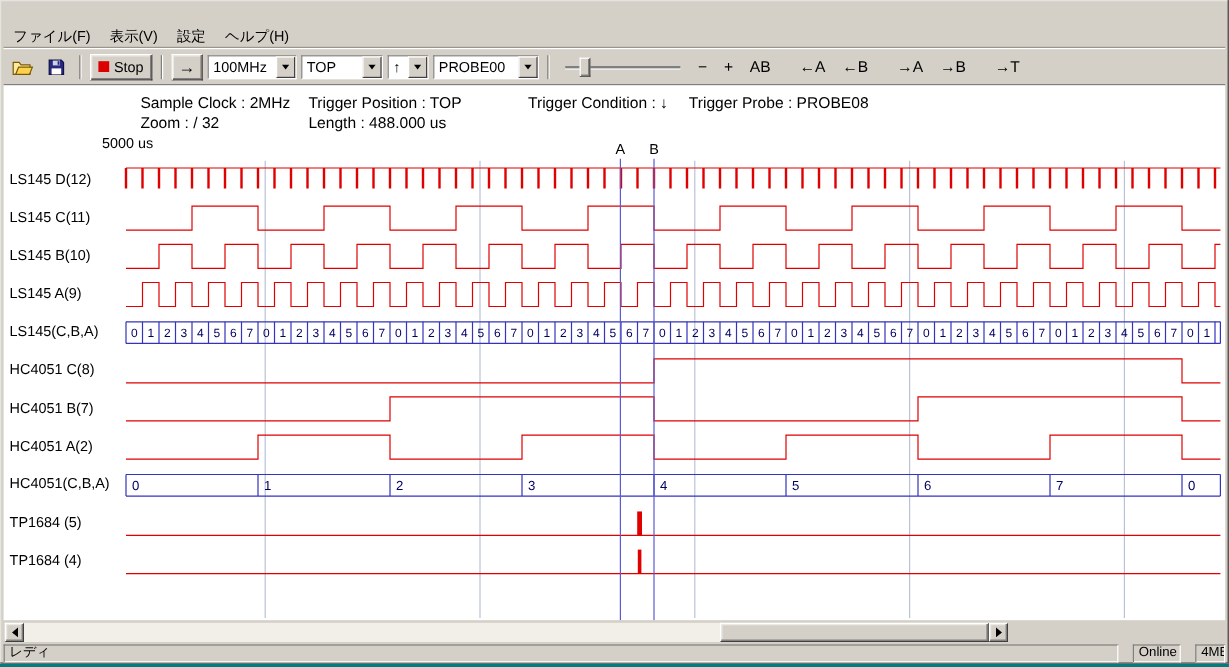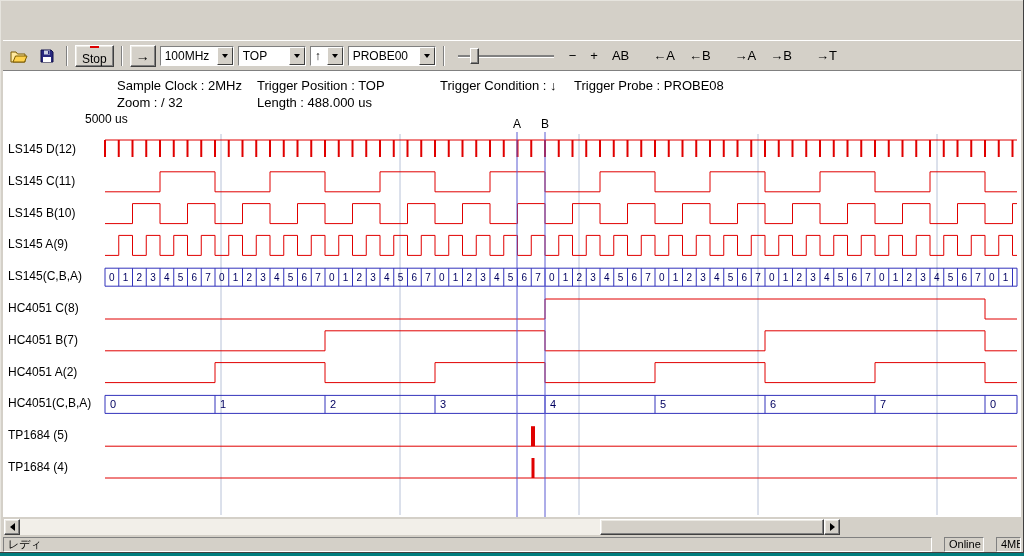--- a/index.html
+++ b/index.html
@@ -29,21 +29,21 @@
   .menu-item { padding:1px 8px; }
 
   
   .toolbar { position:absolute; left:3px; top:40px; right:3px; height:30px;
     display:flex; align-items:center; padding:0 4px; gap:4px; border-top:1px solid #fff; }
   .tb-sep { width:2px; height:20px; border-left:1px solid #808080; border-right:1px solid #fff; margin:0 3px; flex:none; }
   button { font-family:inherit; color:#000; }
   .tbtn { background:transparent; border:none; display:flex; align-items:center; justify-content:center; flex:none; }
   .tbtn.icon { width:24px; height:22px; }
   .tbtn.raised { height:22px; background:#d4d0c8; border:1px solid; border-color:#fff #404040 #404040 #fff;
-    box-shadow: inset -1px -1px 0 #808080, inset 1px 1px 0 #eceae4; font-size:12px; gap:4px; padding:0 6px;flex-direction:column; }
+    box-shadow: inset -1px -1px 0 #808080, inset 1px 1px 0 #eceae4; font-size:12px; gap:4px; padding:0 6px; }
   .tbtn.raised.run { width:26px; padding:0; font-size:14px; }
   .stop-sq { width:9px; height:9px; background:#dd0000; display:inline-block; }
   .combo { height:20px; background:#fff; border:1px solid; border-color:#808080 #fff #fff #808080;
     display:flex; align-items:center; font-size:12px; flex:none; }
   .combo-val { flex:1; padding:0 4px; white-space:nowrap; overflow:hidden; }
   .combo-btn { width:16px; height:18px; background:#d4d0c8; border:1px solid;
     border-color:#fff #404040 #404040 #fff; display:flex; align-items:center; justify-content:center; flex:none; }
   .tri-down { width:0; height:0; border-left:3px solid transparent; border-right:3px solid transparent; border-top:4px solid #000; }
   .w-clock{width:74px}.w-top{width:68px}.w-edge{width:34px}.w-probe{width:88px}
   .slider { width:100px; height:22px; position:relative; margin:0 4px; flex:none; }
@@ -83,20 +83,26 @@
   .scell.grow { flex:1; }
   .scell.c-online { width:40px; text-align:center; }
   .scell.c-mem { width:25px; text-align:center; }
 </style>
 </head>
 <body>
 
 <div class="win">
 
 
+  <div class="menubar">
+    <div class="menu-item">ファイル(F)</div>
+    <div class="menu-item">表示(V)</div>
+    <div class="menu-item">設定</div>
+    <div class="menu-item">ヘルプ(H)</div>
+  </div>
 
   <div class="toolbar">
     <button class="tbtn icon">
       <svg width="18" height="14" viewBox="0 0 18 14">
         <path d="M1 13 L1 3 L6 3 L7.5 5 L15 5 L15 13 Z" fill="#ffe9a0" stroke="#7a5a00"></path>
         <path d="M3 13 L5.5 7 L17 7 L14.5 13 Z" fill="#ffd24d" stroke="#7a5a00"></path>
       </svg>
     </button>
     <button class="tbtn icon">
       <svg width="14" height="14" viewBox="0 0 14 14">

